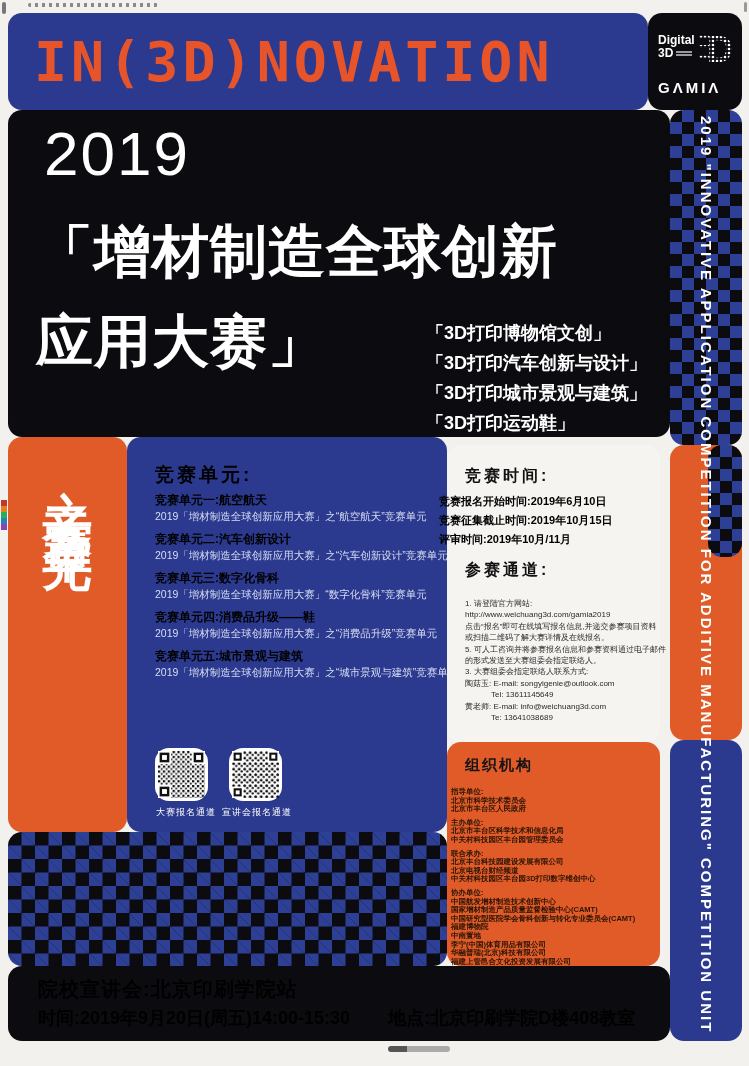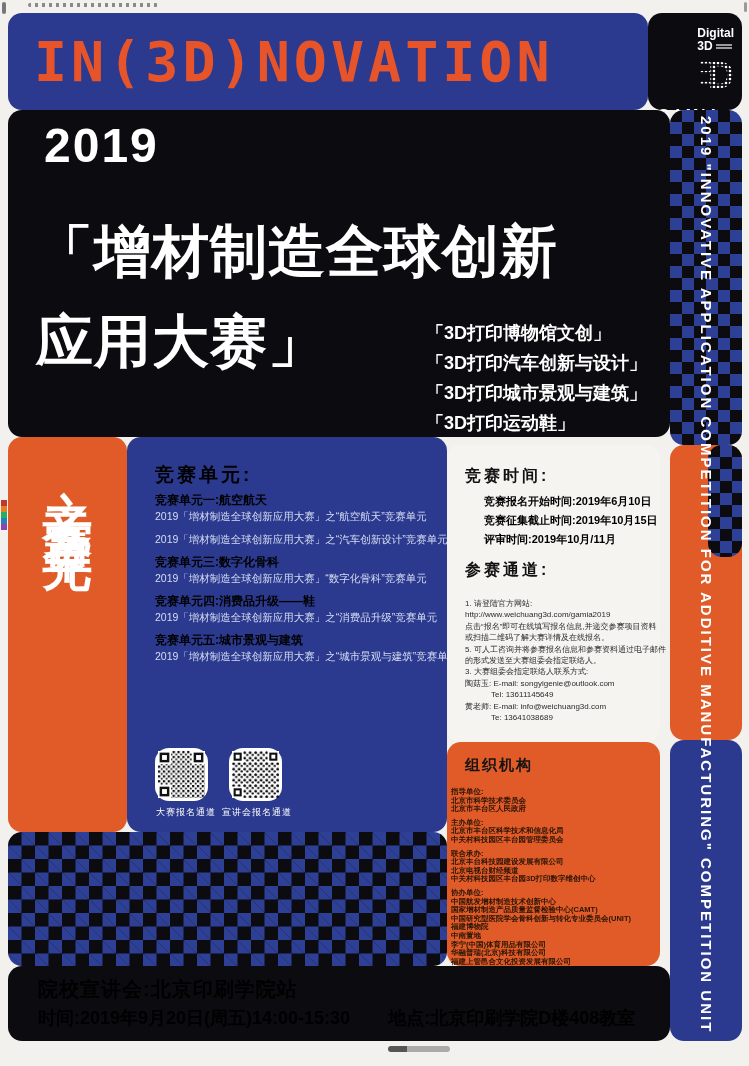--- a/index.html
+++ b/index.html
@@ -6,21 +6,21 @@
   body{width:749px;height:1066px;position:relative;background:#f3f1ee;
        font-family:"Liberation Sans","DejaVu Sans",sans-serif;overflow:hidden;}
   .abs{position:absolute;border-radius:14px;}
   
   .banner{left:8px;top:13px;width:640px;height:97px;background:#2b3a8e;
           display:flex;align-items:center;padding-left:26px;box-sizing:border-box;}
   .banner-text{font-family:"DejaVu Sans Mono",monospace;font-weight:bold;
                font-size:55px;letter-spacing:4px;color:#e8542a;white-space:nowrap;}
   .logo-box{left:648px;top:13px;width:94px;height:97px;background:#0c0c10;color:#fff;
             box-sizing:border-box;padding:14px 8px 0 10px;}
-  .logo-row{display:flex;align-items:flex-end;flex-direction:column;}
+  .logo-row{display:flex;align-items:center;}
   .logo-digital{font-size:12px;font-weight:bold;line-height:13px;}
   .logo-sub{display:inline-block;vertical-align:middle;margin-left:3px;}
   .logo-sub i{display:block;width:16px;height:2px;background:#9a9a9a;margin:1px 0;}
   .gamia{margin-top:12px;font-size:15px;font-weight:bold;letter-spacing:3px;white-space:nowrap;}
   
   .checker{background-color:#0b0b10;
     background-image:
       linear-gradient(45deg,#2e3f96 25%,transparent 25%,transparent 75%,#2e3f96 75%),
       linear-gradient(45deg,#2e3f96 25%,transparent 25%,transparent 75%,#2e3f96 75%);
     background-size:24px 24px;background-position:0 0,12px 12px;}
@@ -31,21 +31,21 @@
     background-size:27px 27px;background-position:0 0,13.5px 13.5px;}
   .strip-checker{left:670px;top:110px;width:72px;height:335px;}
   .strip-orange{left:670px;top:445px;width:72px;height:295px;background:#e05b28;}
   .strip-step{left:708px;top:445px;width:34px;height:112px;}
   .strip-blue{left:670px;top:740px;width:72px;height:301px;background:#2b3a8e;}
   .strip-text{left:670px;top:116px;width:72px;height:920px;writing-mode:vertical-rl;
       color:#fff;font-weight:bold;font-size:15px;letter-spacing:2px;line-height:72px;
       white-space:nowrap;}
   
   .title-black{left:8px;top:110px;width:662px;height:327px;background:#0c0c10;color:#fff;}
-  .year{left:36px;top:118px;font-size:48px;font-weight:700;letter-spacing:2px;}
+  .year{left:36px;top:118px;font-size:62px;font-weight:400;letter-spacing:2px;}
   .big-title{left:28px;top:206px;font-size:57px;font-weight:900;line-height:90px;
              letter-spacing:1px;white-space:nowrap;}
   .bullets{left:398px;top:318px;font-size:18px;font-weight:bold;line-height:30px;white-space:nowrap;}
   
   .left-col{left:8px;top:437px;width:119px;height:395px;background:#e05b28;}
   .left-col-text{left:8px;top:450px;width:119px;height:375px;writing-mode:vertical-rl;
       color:#fff;font-weight:900;font-size:50px;letter-spacing:14px;line-height:119px;}
   
   .mid-blue{left:127px;top:437px;width:320px;height:395px;background:#2b3a8e;color:#fff;}
   .units-heading{left:155px;top:462px;font-size:19px;font-weight:bold;letter-spacing:3px;}
@@ -55,21 +55,21 @@
   .unit-desc{font-size:10.5px;line-height:16px;color:#d7dcf3;white-space:nowrap;}
   .qr{width:53px;height:53px;background:#fff;padding:3px;box-sizing:border-box;}
   .qr1{left:155px;top:748px;}
   .qr2{left:229px;top:748px;}
   .qr-cap1{left:156px;top:806px;font-size:9px;color:#fff;letter-spacing:1px;}
   .qr-cap2{left:222px;top:806px;font-size:9px;color:#fff;letter-spacing:1px;}
   
   .panel{left:447px;top:445px;width:213px;height:297px;background:#f6f4f1;color:#141414;
          box-sizing:border-box;}
   .panel-h1{left:465px;top:466px;font-size:16px;font-weight:bold;letter-spacing:3px;color:#111;}
-  .sched-lines{left:484px;top:492px;font-size:11px;font-weight:bold;line-height:19px;white-space:nowrap;}
+  .sched-lines{left:439px;top:492px;font-size:11px;font-weight:bold;line-height:19px;white-space:nowrap;}
   .panel-h2{left:465px;top:560px;font-size:16px;font-weight:bold;letter-spacing:3px;color:#111;}
   .channel-lines{left:465px;top:590px;width:185px;font-size:8px;line-height:11.4px;
                  color:#2a2a2a;white-space:nowrap;margin-top:8px;}
   .channel-lines .indent{padding-left:26px;}
   
   .org-box{left:447px;top:742px;width:213px;height:224px;background:#e05b28;color:#201008;
            box-sizing:border-box;}
   .org-h{left:465px;top:756px;font-size:15px;font-weight:bold;letter-spacing:2px;color:#141414;}
   .org-groups{left:451px;top:788px;width:190px;font-size:7.5px;line-height:8.6px;
               font-weight:bold;color:#2b1507;}
@@ -145,20 +145,21 @@
 <div class="abs left-col-text">之竞赛单元</div>
 
 <div class="abs mid-blue"></div>
 <div class="abs units-heading">竞赛单元:</div>
 <div class="abs units-list">
   <div class="unit">
     <div class="unit-title">竞赛单元一:航空航天</div>
     <div class="unit-desc">2019「增材制造全球创新应用大赛」之“航空航天”竞赛单元</div>
   </div>
   <div class="unit">
+    <div class="unit-title">竞赛单元二:汽车创新设计</div>
     <div class="unit-desc">2019「增材制造全球创新应用大赛」之“汽车创新设计”竞赛单元</div>
   </div>
   <div class="unit">
     <div class="unit-title">竞赛单元三:数字化骨科</div>
     <div class="unit-desc">2019「增材制造全球创新应用大赛」“数字化骨科”竞赛单元</div>
   </div>
   <div class="unit">
     <div class="unit-title">竞赛单元四:消费品升级——鞋</div>
     <div class="unit-desc">2019「增材制造全球创新应用大赛」之“消费品升级”竞赛单元</div>
   </div>
@@ -261,21 +262,21 @@
   <div class="org-group">
     <div>联合承办:</div>
     <div>北京丰台科技园建设发展有限公司</div>
     <div>北京电视台财经频道</div>
     <div>中关村科技园区丰台园3D打印数字维创中心</div>
   </div>
   <div class="org-group">
     <div>协办单位:</div>
     <div>中国航发增材制造技术创新中心</div>
     <div>国家增材制造产品质量监督检验中心(CAMT)</div>
-    <div>中国研究型医院学会骨科创新与转化专业委员会(UNIT)</div>
+    <div>中国研究型医院学会骨科创新与转化专业委员会(CAMT)</div>
     <div>福建博物院</div>
     <div>中南置地</div>
     <div>李宁(中国)体育用品有限公司</div>
     <div>华融普瑞(北京)科技有限公司</div>
     <div>福建上管邑合文化投资发展有限公司</div>
   </div>
 </div>
 
 <div class="abs band checker-band"></div>
 

